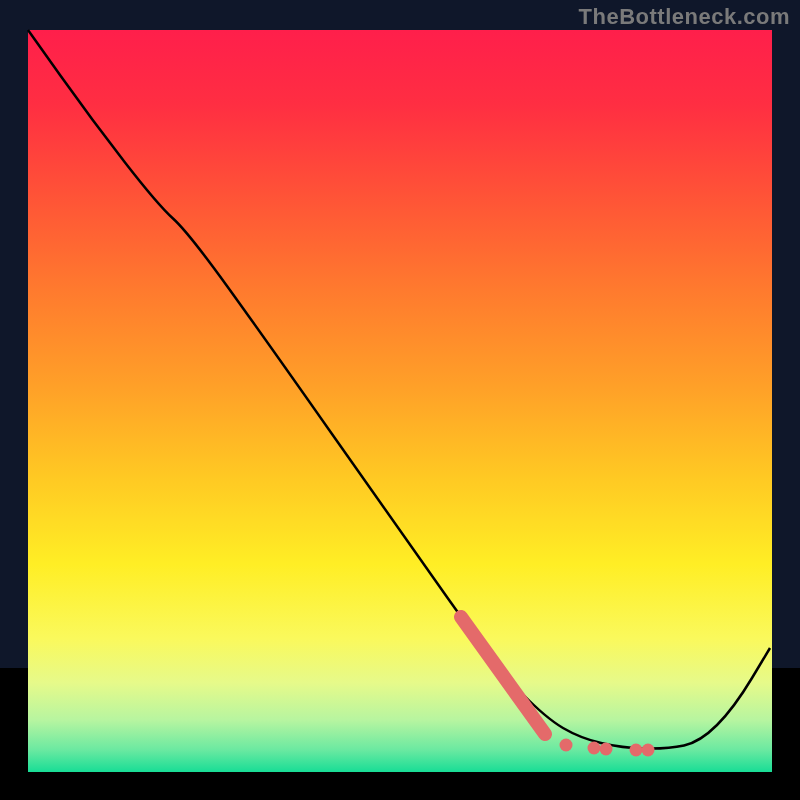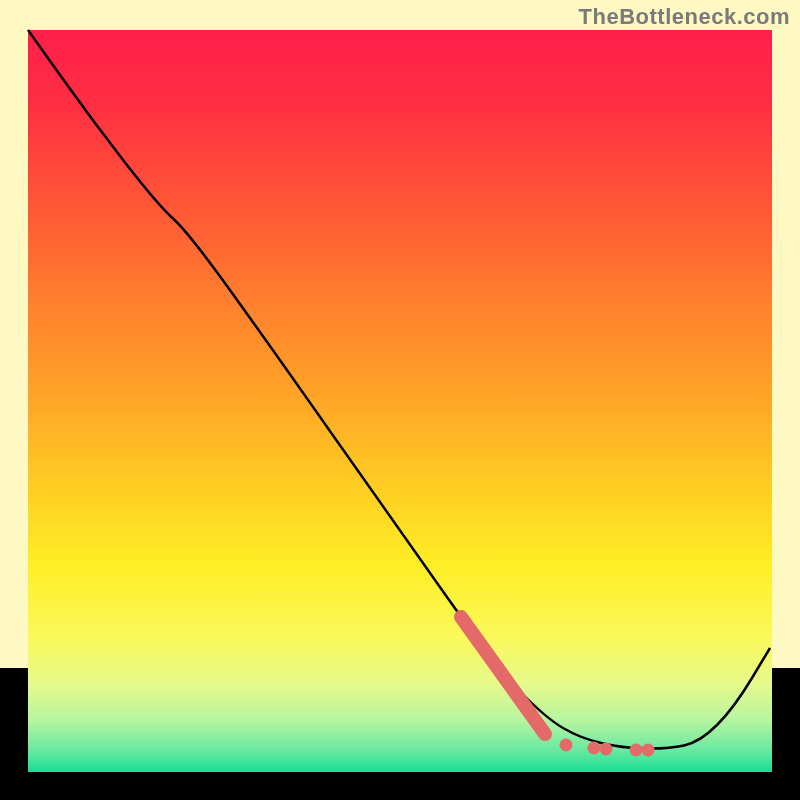--- a/index.html
+++ b/index.html
@@ -7,21 +7,21 @@
     padding: 0;
     width: 800px;
     height: 800px;
     background: #000;
     font-family: Arial, Helvetica, sans-serif;
     overflow: hidden;
   }
   .outer {
     width: 800px;
     height: 668px;
-    background: #fef9c3;
+    background: #0f172a;
     position: relative;
   }
   .watermark {
     position: absolute;
     top: 4px;
     right: 10px;
     color: #7a7a7a;
     font-size: 22px;
     font-weight: 600;
     letter-spacing: 0.5px;

